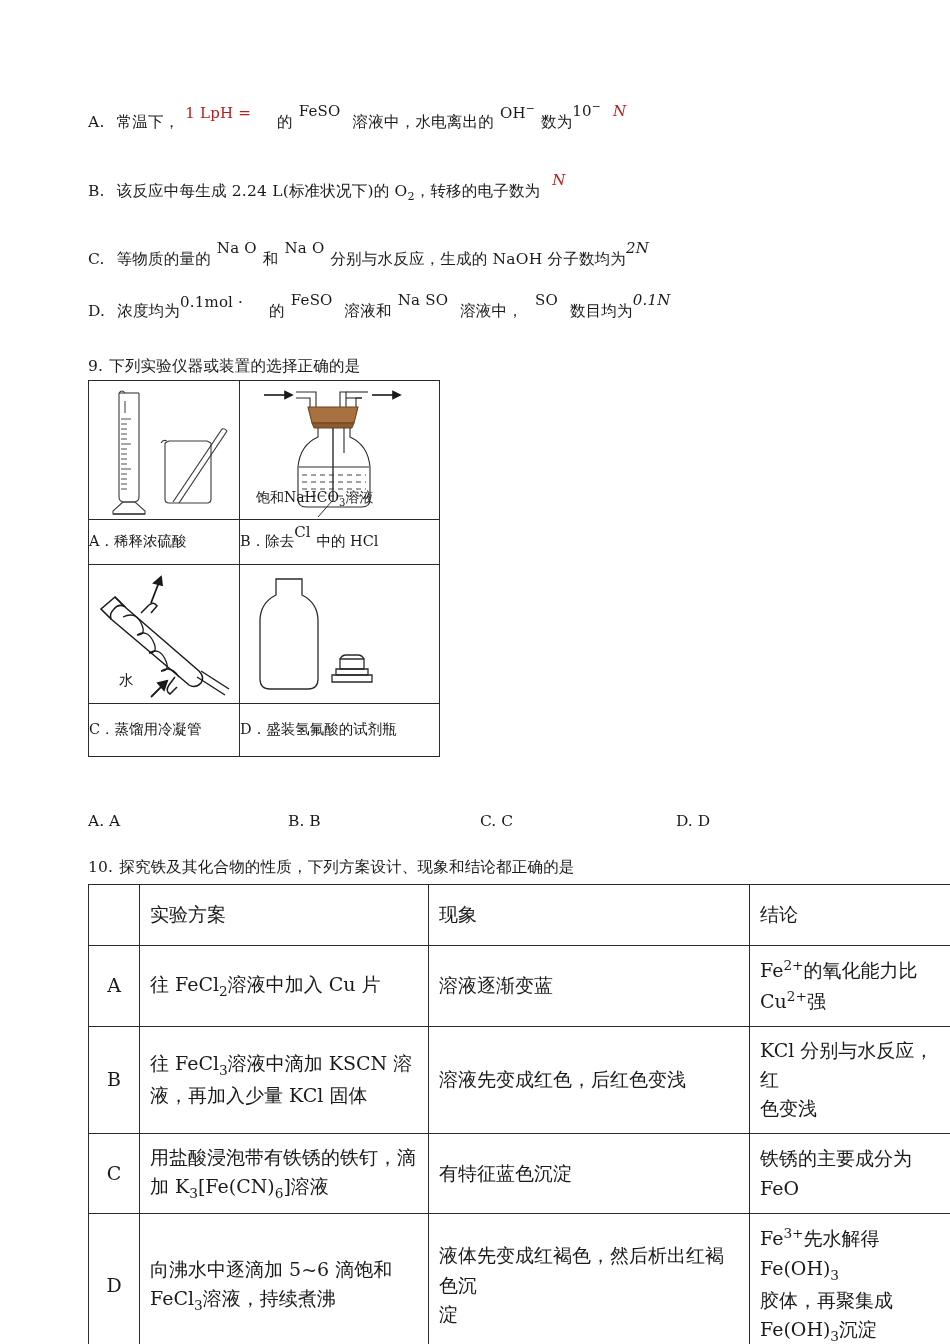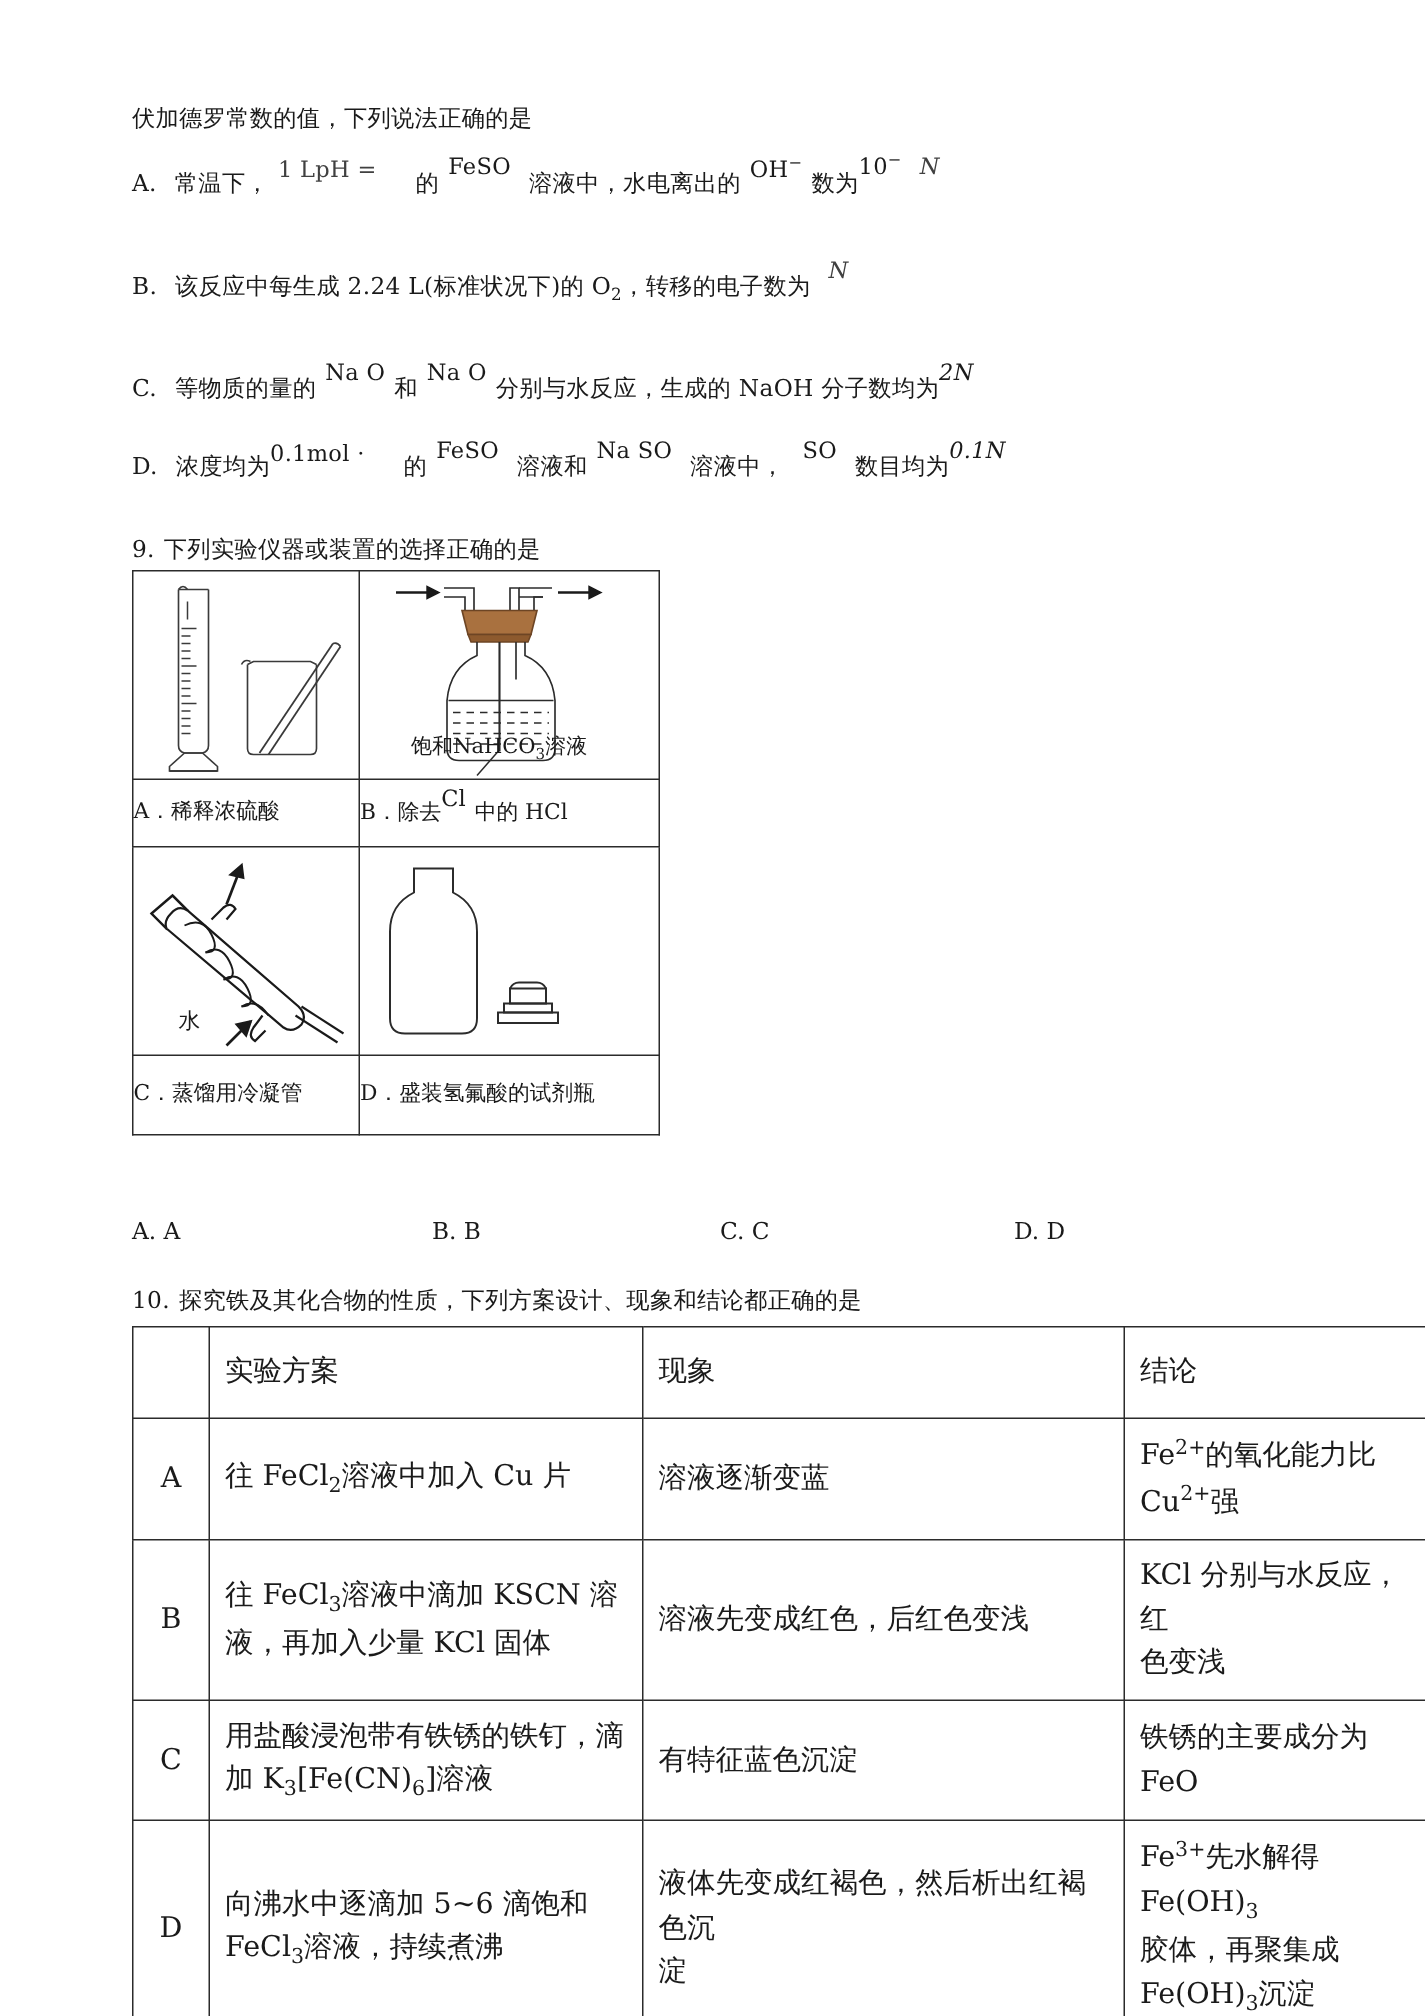--- a/index.html
+++ b/index.html
@@ -27,21 +27,21 @@
   .line {
     position: absolute;
     font-size: 15.5px;
     line-height: 1.5;
     white-space: nowrap;
     letter-spacing: 0.2px;
   }
   .stem { font-size: 15.5px; }
   .opt  { font-size: 15.5px; }
 
-  .faded { color: #404040; }
+  .faded { color: #b91c1c; }
   .sup { vertical-align: super; font-size: 0.72em; }
   .sub { vertical-align: sub;   font-size: 0.72em; }
 
   
   .hi {
     position: relative;
     top: -9px;
     font-size: 15px;
   }
   .hi2 {
@@ -107,21 +107,20 @@
 
   
   .fig { position: absolute; left: 0; top: 0; width: 100%; height: 100%; }
   .fig svg { display: block; }
 </style>
 </head>
 <body>
 
 <div class="page">
 
-  <div class="line stem" style="left:88px; top:68px;">伏加德罗常数的值，下列说法正确的是</div>
 
   <div class="line opt" style="left:88px; top:110px;">
     <span>A.</span><span class="gap-sm"></span><span>常温下，</span><span class="gap-xs"></span><span class="hi faded">1 LpH =</span><span class="gap"></span><span>的</span><span class="gap-xs"></span><span class="hi2">FeSO</span><span class="gap-sm"></span><span>溶液中，水电离出的</span><span class="gap-xs"></span><span class="hi"><span>OH</span><span class="sup">−</span></span><span class="gap-xs"></span><span>数为</span><span class="hi2"><span>10</span><span class="sup">−</span></span><span class="gap-sm"></span><span class="hi2 faded" style="font-style:italic;">N</span>
   </div>
 
   <div class="line opt" style="left:88px; top:180px;">
     <span>B.</span><span class="gap-sm"></span><span>该反应中每生成 2.24 L(标准状况下)的 O</span><span class="sub">2</span><span>，转移的电子数为</span><span class="gap-sm"></span><span class="hi2 faded" style="font-style:italic;">N</span>
   </div>
 
   <div class="line opt" style="left:88px; top:248px;">
@@ -218,21 +217,21 @@
               <path d="M62 115 L126 115"></path>
             </g>
 
             <path d="M93 47 L93 120" stroke-width="1.4"></path>
 
             <path d="M104 47 L104 72" stroke-width="1.1"></path>
 
             <path d="M92 120 L78 136" stroke-width="1"></path>
           </svg>
         </div>
-        <div style="position:absolute; left:16px; top:108px; font-size:14px; white-space:nowrap;margin-left:18px;">
+        <div style="position:absolute; left:16px; top:108px; font-size:14px; white-space:nowrap;">
           <span>饱和NaHCO</span><span class="sub">3</span><span>溶液</span>
         </div>
       </td>
     </tr>
     <tr>
       <td class="lbl-cell col-a">A．稀释浓硫酸</td>
       <td class="lbl-cell col-b">
         <span>B．除去</span><span class="hi">Cl</span><span class="gap-xs"></span><span>中的 HCl</span>
       </td>
     </tr>

